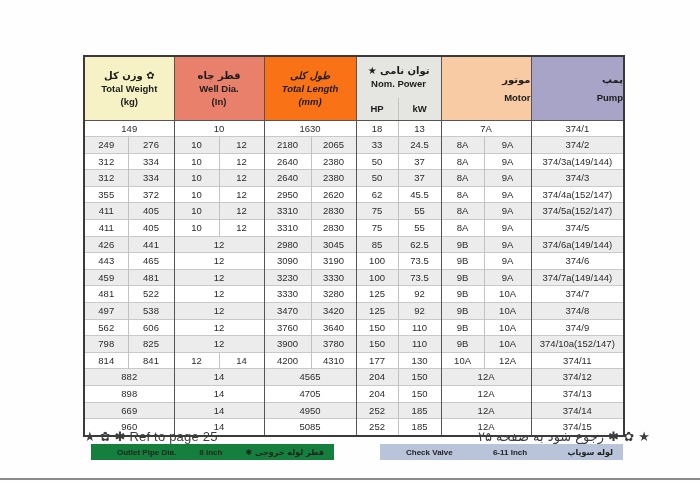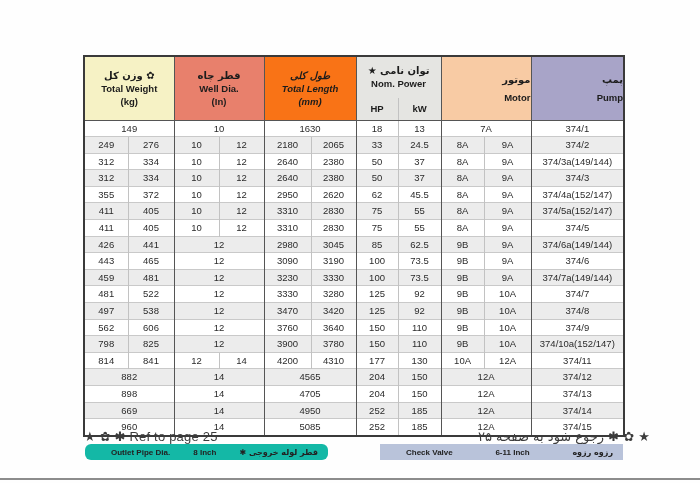--- a/index.html
+++ b/index.html
@@ -59,21 +59,21 @@
 
   
   .legend-box {
     position:absolute; top:444px; width:243px; height:16px;
     display:flex; align-items:center; justify-content:space-between;
     font-size:8px; color:#222;
   }
   .legend-box .lb-en { font-weight:bold; margin-left:26px; }
   .legend-box .lb-val { font-weight:bold; }
   .legend-box .lb-fa { margin-right:10px; font-family:"DejaVu Sans", sans-serif; direction:rtl; font-weight:bold; }
-  .box-outlet { left:85px; background:#14b8a6;border-radius:6px; }
+  .box-outlet { left:91px; background:#15803d; }
   .box-valve  { left:380px; background:#b9c3da;gap:7px; }
 
   .bottom-line { position:absolute; left:0; top:478px; width:700px; height:2px; background:#8c8c8c; }
 </style>
 </head>
 <body>
 
 <div class="table-wrap">
   <table class="spec">
     <colgroup>
@@ -366,16 +366,16 @@
 
 <div class="legend-box box-outlet">
   <span class="lb-en">Outlet Pipe Dia.</span>
   <span class="lb-val">8 Inch</span>
   <span class="lb-fa">قطر لوله خروجی ✱</span>
 </div>
 
 <div class="legend-box box-valve">
   <span class="lb-en">Check Valve</span>
   <span class="lb-val">6-11 Inch</span>
-  <span class="lb-fa">رزوه رزوه</span>
+  <span class="lb-fa">لوله سوپاپ</span>
 </div>
 
 <div class="bottom-line"></div>
 
 </body></html>

